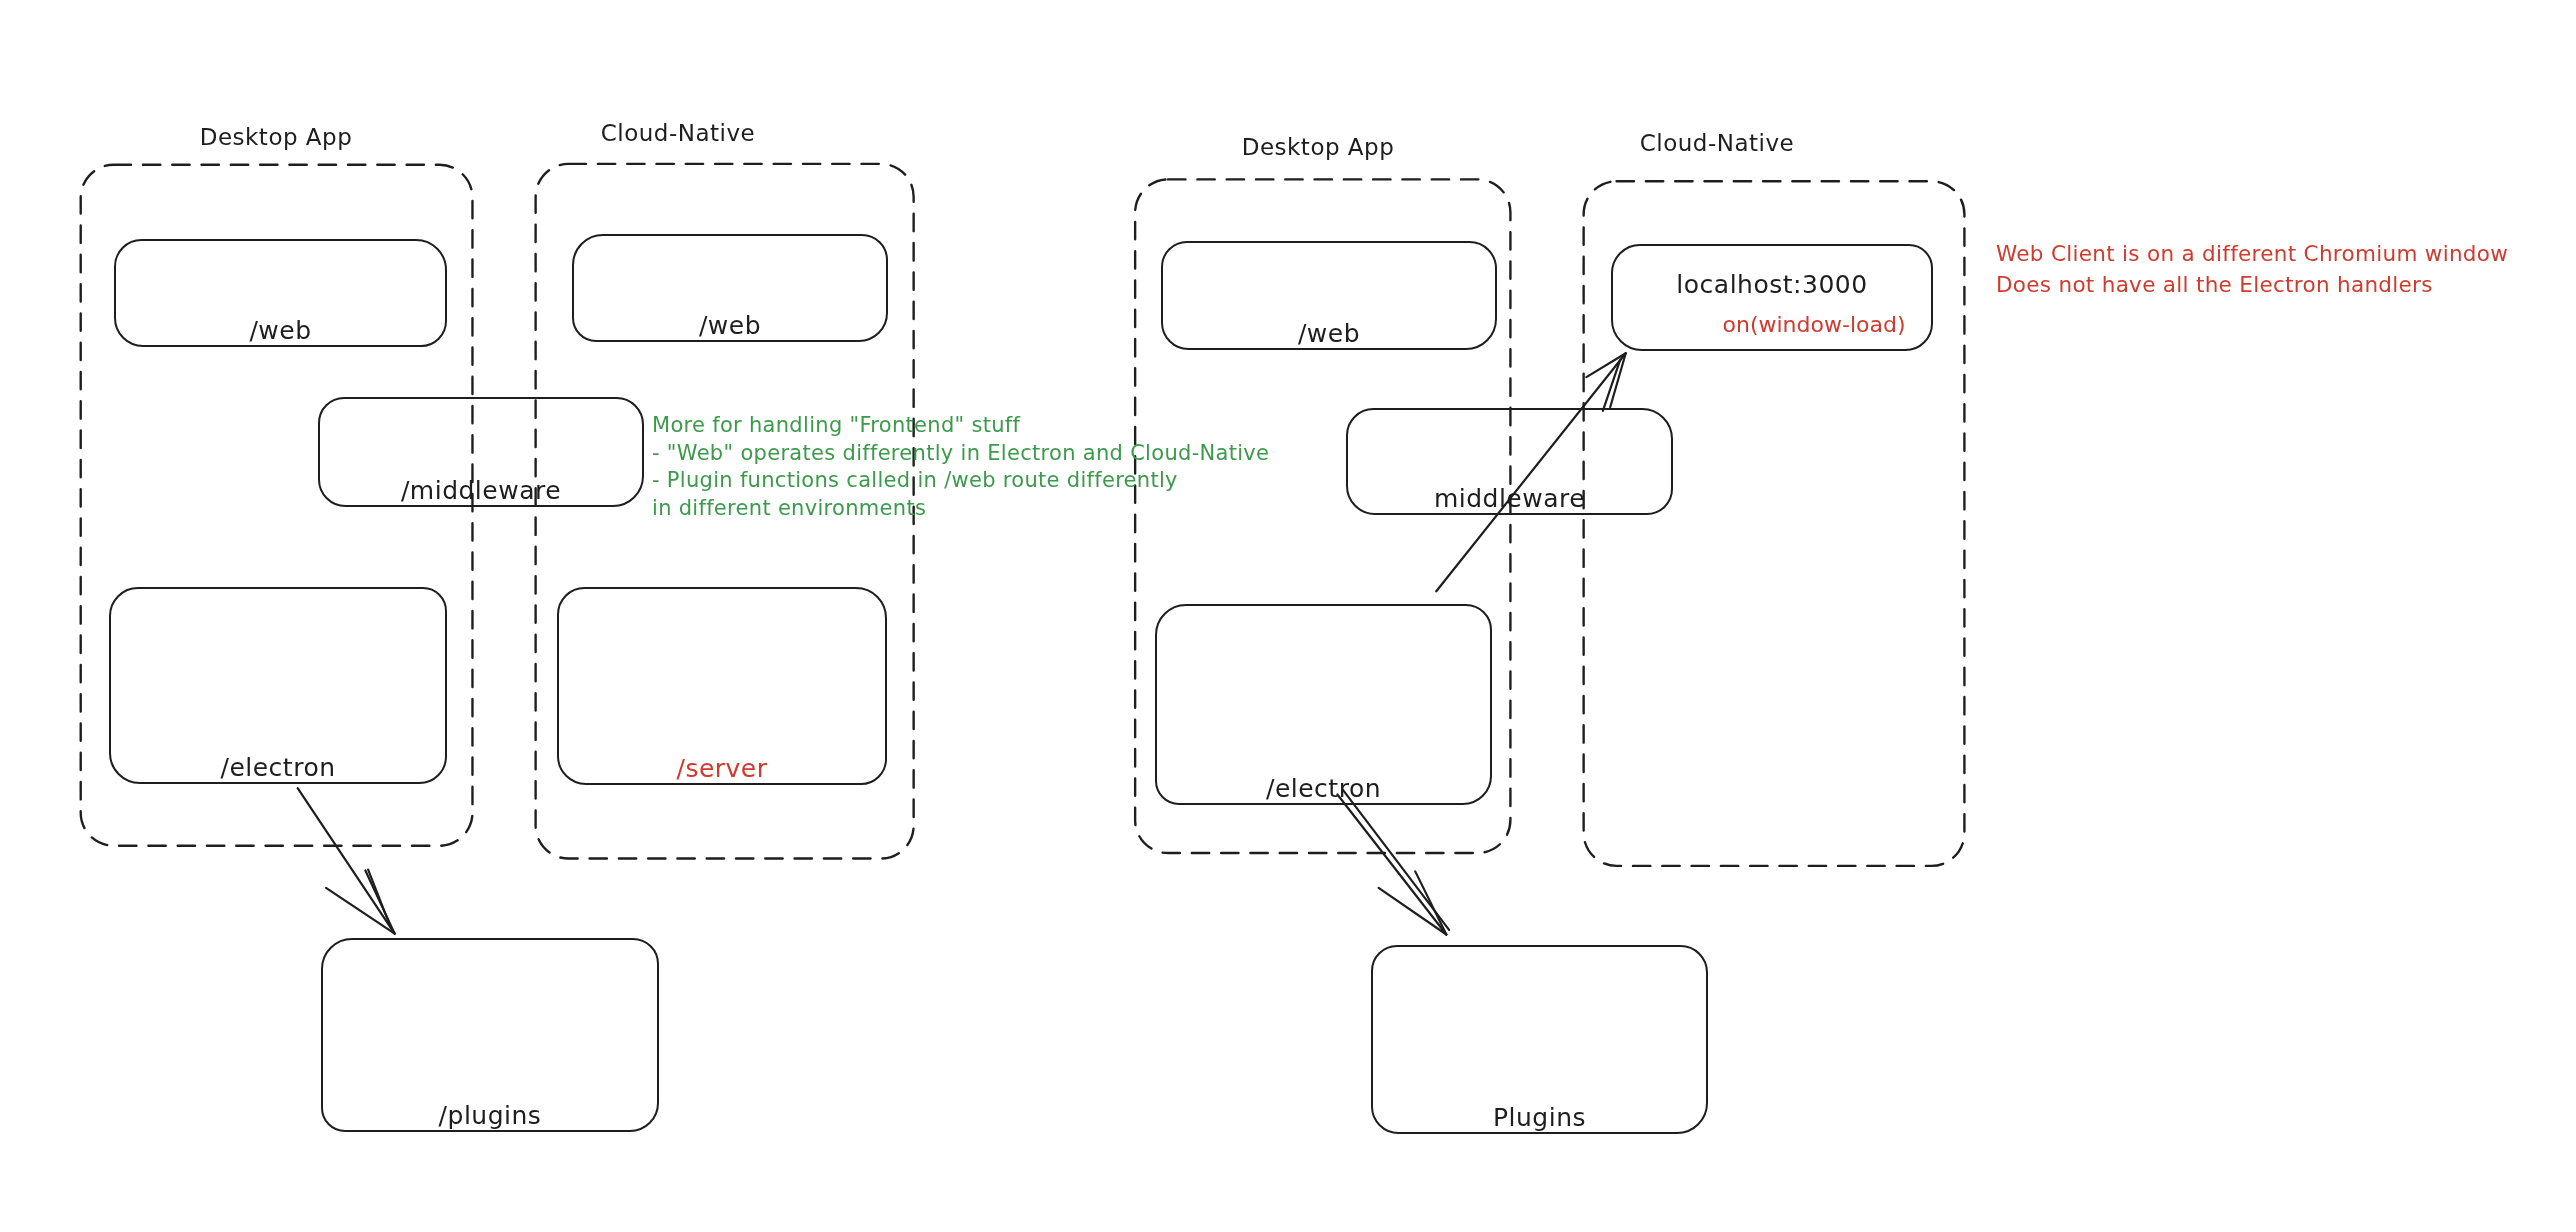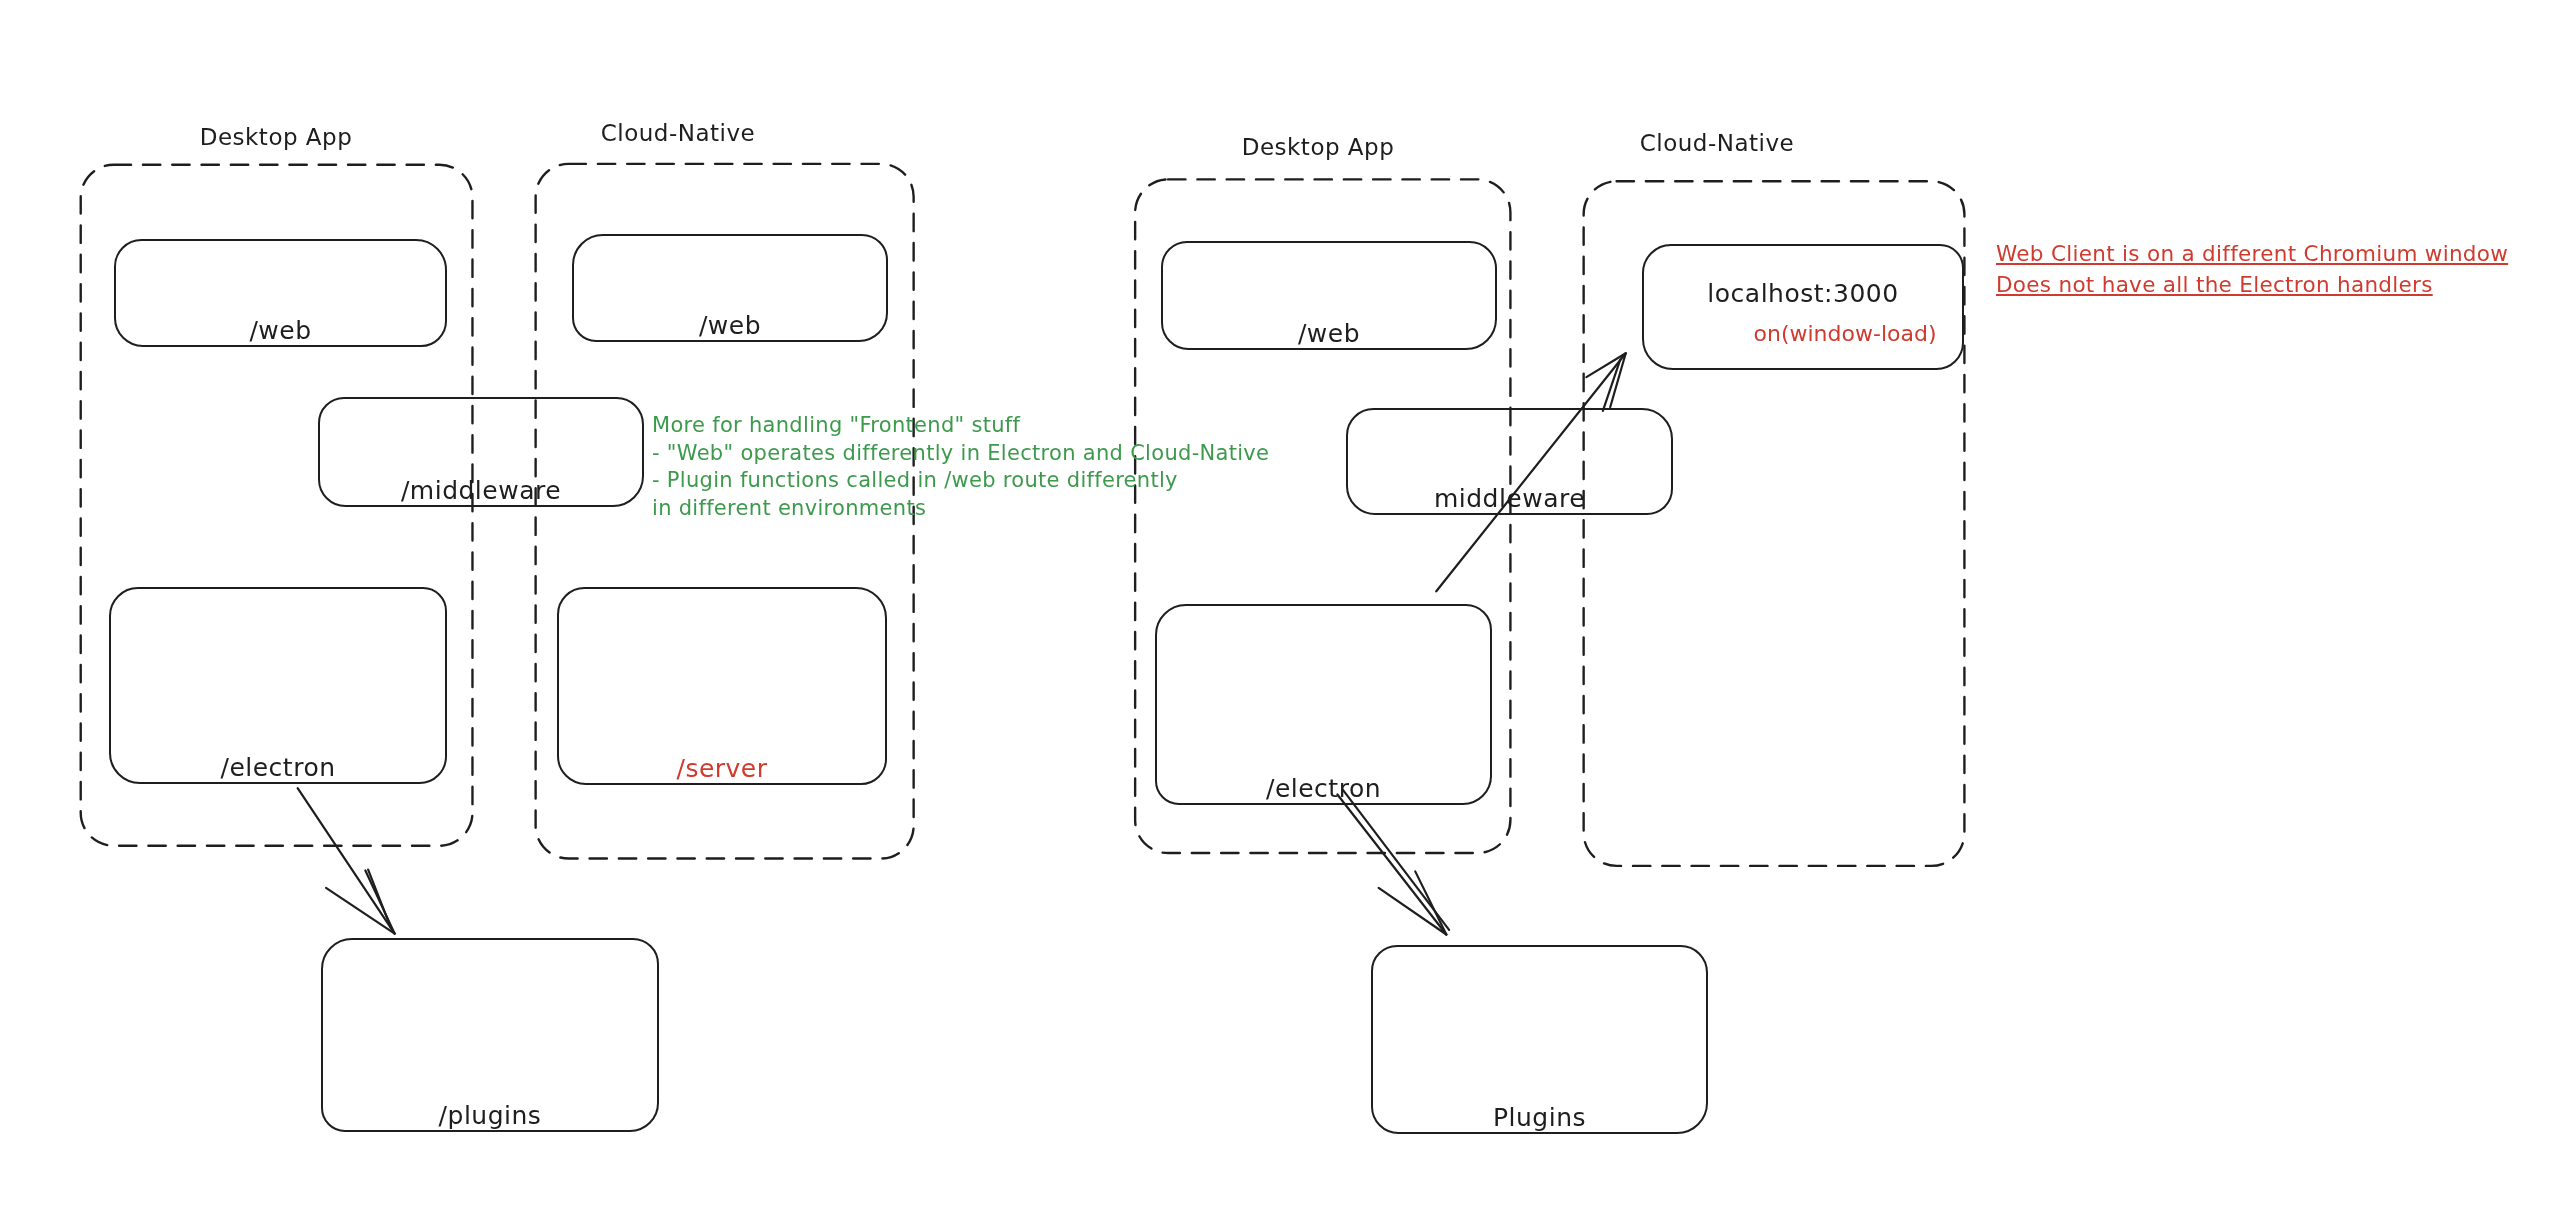--- a/index.html
+++ b/index.html
@@ -132,21 +132,21 @@
   </div>
 
   <div class="box r1" style="left:557px; top:587px; width:330px; height:198px; padding-top:38px;">
     <span class="label red-text">/server</span>
   </div>
 
   <div class="box r3" style="left:1161px; top:241px; width:336px; height:109px; padding-top:16.5px;">
     <span class="label">/web</span>
   </div>
 
-  <div class="box r4 localhost-box" style="left:1611px; top:244px; width:322px; height:126px; padding-top:11px;margin-left:31px;">
+  <div class="box r4 localhost-box" style="left:1611px; top:244px; width:322px; height:107px; padding-top:11px;">
     <span class="label">localhost:3000</span>
     <span class="localhost-sub red-text">on(window-load)</span>
   </div>
 
   <div class="box r1" style="left:1346px; top:408px; width:327px; height:107px; padding-top:31px;">
     <span class="label">middleware</span>
   </div>
 
   <div class="box r2" style="left:1155px; top:604px; width:337px; height:201px; padding-top:38px;">
     <span class="label">/electron</span>
@@ -156,19 +156,19 @@
     <span class="label">Plugins</span>
   </div>
 
   <div class="note green-note" style="left:652px; top:412px;">
     <div class="note-line">More for handling "Frontend" stuff</div>
     <div class="note-line">- "Web" operates differently in Electron and Cloud-Native</div>
     <div class="note-line">- Plugin functions called in /web route differently</div>
     <div class="note-line">in different environments</div>
   </div>
 
-  <div class="note red-note" style="left:1996px; top:238px;text-decoration:underline;">
+  <div class="note red-note" style="left:1996px; top:238px;">
     <div class="note-line">Web Client is on a different Chromium window</div>
     <div class="note-line">Does not have all the Electron handlers</div>
   </div>
 
 </div>
 
 
 </body></html>

